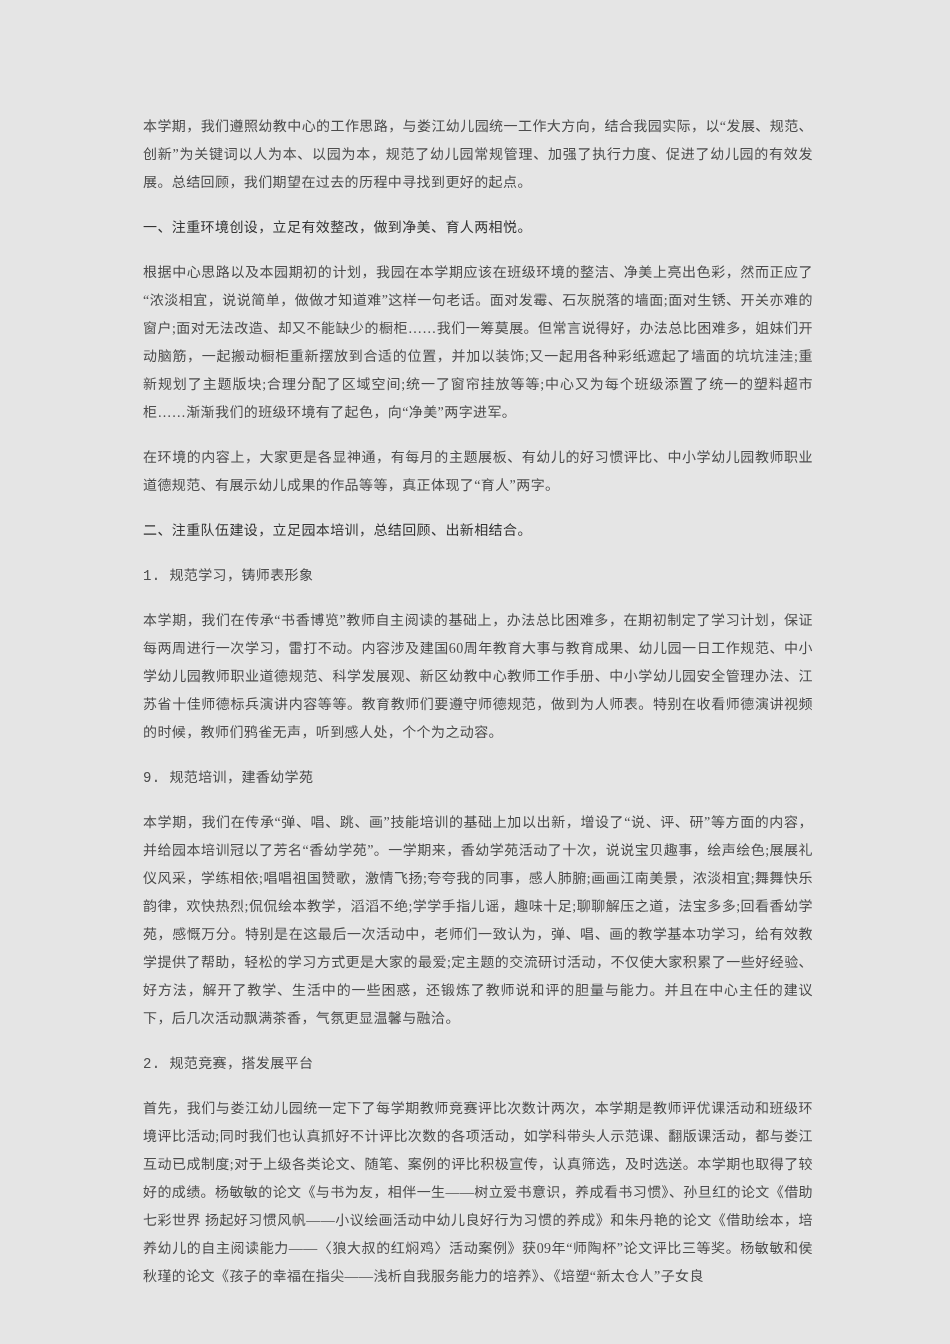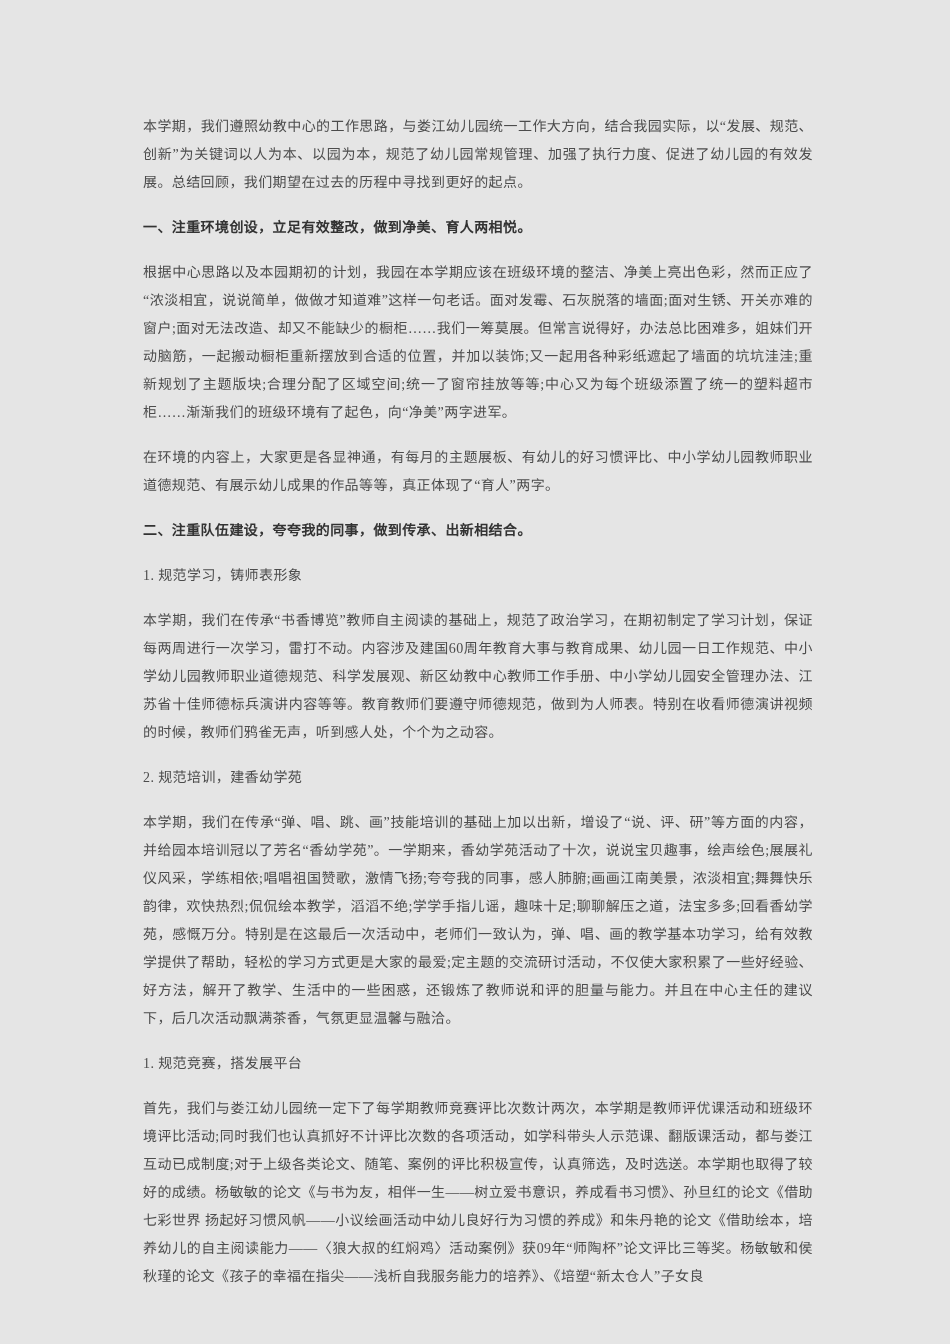--- a/index.html
+++ b/index.html
@@ -24,53 +24,54 @@
     color: #4c4c4c;
     font-size: 14px;
     line-height: 28px;
     text-align: justify;
   }
   .doc p {
     margin: 0 0 17px 0;
     letter-spacing: 0.4px;
   }
   .doc .heading {
-    font-weight: bold;
+    font-weight: normal;
     color: #333333;
     margin: 0 0 17px 0;
     letter-spacing: 0.4px;
   }
   .doc .subheading {
     margin: 0 0 17px 0;
     letter-spacing: 0.4px;
+    font-family: Liberation Mono, monospace;
   }
 </style>
 </head>
 <body>
 
 <div class="page">
   <article class="doc">
 
     <p>本学期，我们遵照幼教中心的工作思路，与娄江幼儿园统一工作大方向，结合我园实际，以“发展、规范、创新”为关键词以人为本、以园为本，规范了幼儿园常规管理、加强了执行力度、促进了幼儿园的有效发展。总结回顾，我们期望在过去的历程中寻找到更好的起点。</p>
 
     <p class="heading">一、注重环境创设，立足有效整改，做到净美、育人两相悦。</p>
 
     <p>根据中心思路以及本园期初的计划，我园在本学期应该在班级环境的整洁、净美上亮出色彩，然而正应了“浓淡相宜，说说简单，做做才知道难”这样一句老话。面对发霉、石灰脱落的墙面;面对生锈、开关亦难的窗户;面对无法改造、却又不能缺少的橱柜……我们一筹莫展。但常言说得好，办法总比困难多，姐妹们开动脑筋，一起搬动橱柜重新摆放到合适的位置，并加以装饰;又一起用各种彩纸遮起了墙面的坑坑洼洼;重新规划了主题版块;合理分配了区域空间;统一了窗帘挂放等等;中心又为每个班级添置了统一的塑料超市柜……渐渐我们的班级环境有了起色，向“净美”两字进军。</p>
 
     <p>在环境的内容上，大家更是各显神通，有每月的主题展板、有幼儿的好习惯评比、中小学幼儿园教师职业道德规范、有展示幼儿成果的作品等等，真正体现了“育人”两字。</p>
 
 
-    <p class="heading">二、注重队伍建设，夸夸我的同事，做到传承、出新相结合。</p>
+    <p class="heading">二、注重队伍建设，立足园本培训，总结回顾、出新相结合。</p>
 
     <p class="subheading">1. 规范学习，铸师表形象</p>
 
-    <p>本学期，我们在传承“书香博览”教师自主阅读的基础上，规范了政治学习，在期初制定了学习计划，保证每两周进行一次学习，雷打不动。内容涉及建国60周年教育大事与教育成果、幼儿园一日工作规范、中小学幼儿园教师职业道德规范、科学发展观、新区幼教中心教师工作手册、中小学幼儿园安全管理办法、江苏省十佳师德标兵演讲内容等等。教育教师们要遵守师德规范，做到为人师表。特别在收看师德演讲视频的时候，教师们鸦雀无声，听到感人处，个个为之动容。</p>
+    <p>本学期，我们在传承“书香博览”教师自主阅读的基础上，办法总比困难多，在期初制定了学习计划，保证每两周进行一次学习，雷打不动。内容涉及建国60周年教育大事与教育成果、幼儿园一日工作规范、中小学幼儿园教师职业道德规范、科学发展观、新区幼教中心教师工作手册、中小学幼儿园安全管理办法、江苏省十佳师德标兵演讲内容等等。教育教师们要遵守师德规范，做到为人师表。特别在收看师德演讲视频的时候，教师们鸦雀无声，听到感人处，个个为之动容。</p>
 
-    <p class="subheading">2. 规范培训，建香幼学苑</p>
+    <p class="subheading">9. 规范培训，建香幼学苑</p>
 
     <p>本学期，我们在传承“弹、唱、跳、画”技能培训的基础上加以出新，增设了“说、评、研”等方面的内容，并给园本培训冠以了芳名“香幼学苑”。一学期来，香幼学苑活动了十次，说说宝贝趣事，绘声绘色;展展礼仪风采，学练相依;唱唱祖国赞歌，激情飞扬;夸夸我的同事，感人肺腑;画画江南美景，浓淡相宜;舞舞快乐韵律，欢快热烈;侃侃绘本教学，滔滔不绝;学学手指儿谣，趣味十足;聊聊解压之道，法宝多多;回看香幼学苑，感慨万分。特别是在这最后一次活动中，老师们一致认为，弹、唱、画的教学基本功学习，给有效教学提供了帮助，轻松的学习方式更是大家的最爱;定主题的交流研讨活动，不仅使大家积累了一些好经验、好方法，解开了教学、生活中的一些困惑，还锻炼了教师说和评的胆量与能力。并且在中心主任的建议下，后几次活动飘满茶香，气氛更显温馨与融洽。</p>
 
-    <p class="subheading">1. 规范竞赛，搭发展平台</p>
+    <p class="subheading">2. 规范竞赛，搭发展平台</p>
 
     <p>首先，我们与娄江幼儿园统一定下了每学期教师竞赛评比次数计两次，本学期是教师评优课活动和班级环境评比活动;同时我们也认真抓好不计评比次数的各项活动，如学科带头人示范课、翻版课活动，都与娄江互动已成制度;对于上级各类论文、随笔、案例的评比积极宣传，认真筛选，及时选送。本学期也取得了较好的成绩。杨敏敏的论文《与书为友，相伴一生——树立爱书意识，养成看书习惯》、孙旦红的论文《借助七彩世界 扬起好习惯风帆——小议绘画活动中幼儿良好行为习惯的养成》和朱丹艳的论文《借助绘本，培养幼儿的自主阅读能力——〈狼大叔的红焖鸡〉活动案例》获09年“师陶杯”论文评比三等奖。杨敏敏和侯秋瑾的论文《孩子的幸福在指尖——浅析自我服务能力的培养》、《培塑“新太仓人”子女良</p>
 
   </article>
 </div>
 
 </body></html>

